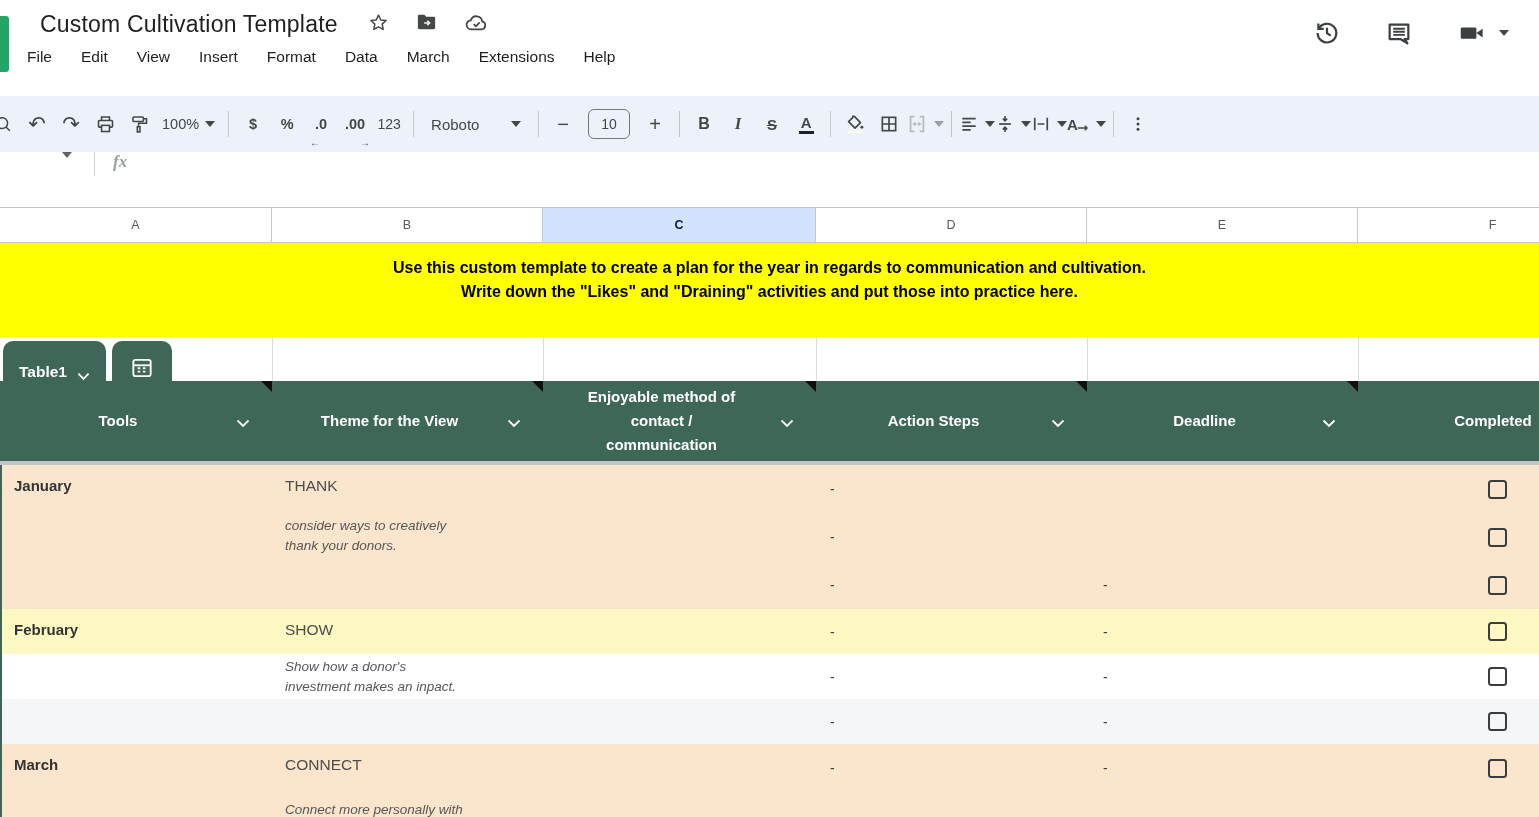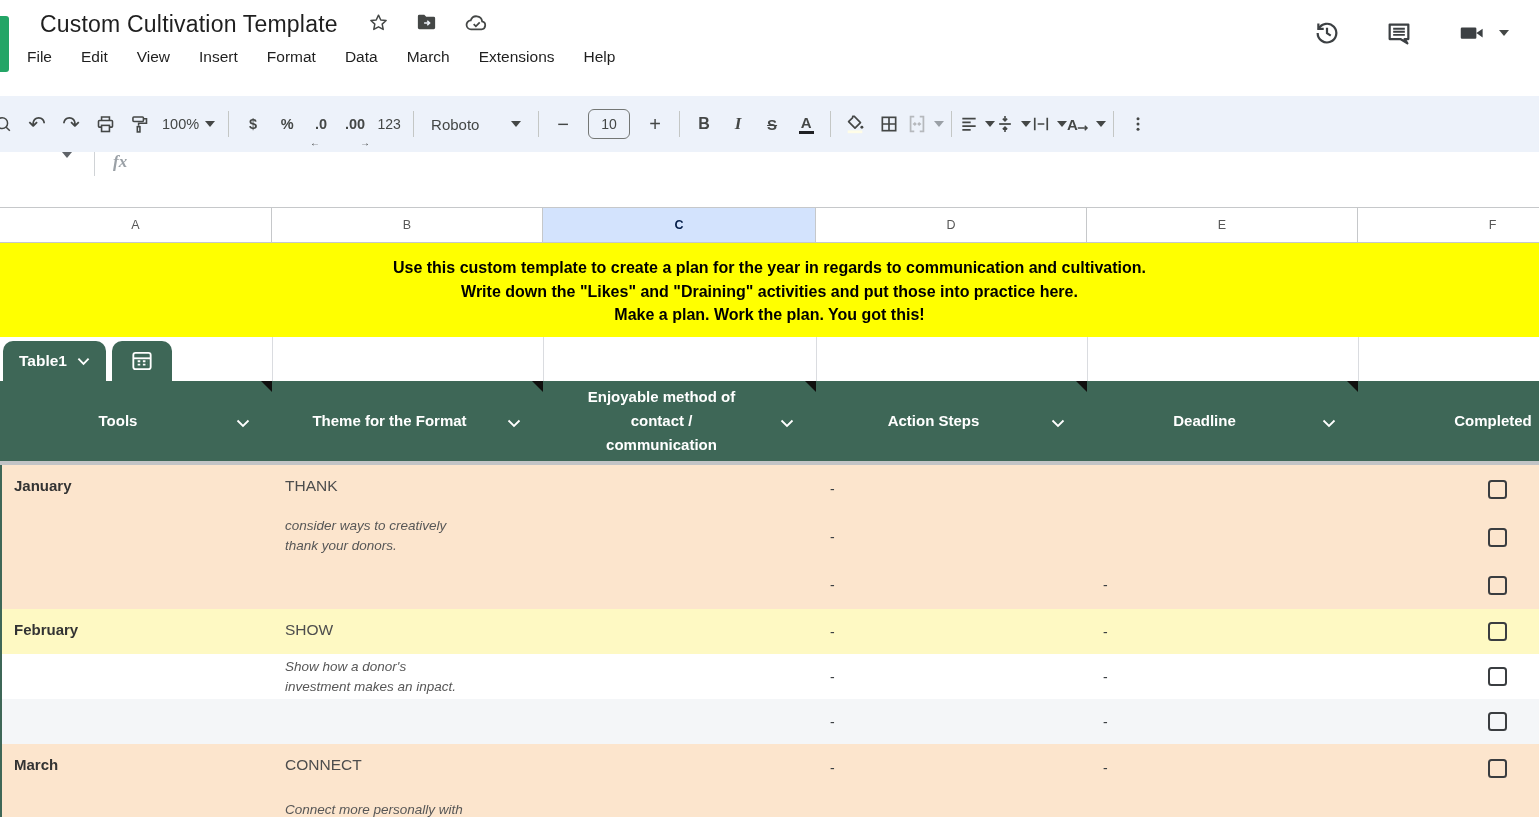--- a/index.html
+++ b/index.html
@@ -60,21 +60,21 @@
 
   
   #banner{position:absolute;left:0;top:243px;width:1539px;height:94px;background:var(--yellow);
     text-align:center;padding-top:13px;}
   .banner-line{font-size:16px;font-weight:700;color:#000;line-height:23.5px;}
 
   
   #gaprow{position:absolute;left:0;top:337px;width:1539px;height:44px;background:#fff;}
   .gapline{position:absolute;top:0;width:1px;height:44px;background:#dadce0;}
   #table-tab{position:absolute;left:3px;top:4px;height:40px;display:flex;gap:6px;}
-  .tabseg{background:var(--green);border-radius:10px 10px 0 0;display:flex;align-items:center;color:#fff;}
+  .tabseg{background:var(--green);border-radius:10px 10px 0 0;display:flex;align-items:flex-end;color:#fff;}
   #tabseg-name{padding:0 16px;gap:10px;font-size:15.5px;font-weight:700;}
   #tabseg-icon{width:60px;justify-content:center;}
 
   
   #tableheader{position:absolute;left:0;top:381px;width:1539px;height:84px;background:var(--green);
     border-bottom:4px solid #c2c4c6;}
   .th-cell{position:absolute;top:0;height:80px;}
   .th-label{position:absolute;top:0;height:80px;display:flex;align-items:center;justify-content:center;
     text-align:center;color:#fff;font-weight:700;font-size:15px;line-height:24px;white-space:pre-line;}
   .th-chevron{position:absolute;right:22px;top:33px;}
@@ -282,21 +282,20 @@
       <div class="colcell" style="width: 271px;">B</div>
       <div class="colcell sel" style="width: 273px;">C</div>
       <div class="colcell" style="width: 271px;">D</div>
       <div class="colcell" style="width: 271px;">E</div>
       <div class="colcell" style="width: 270px;">F</div>
     </div>
 
   <div id="banner">
     <div class="banner-line">Use this custom template to create a plan for the year in regards to communication and cultivation.</div>
     <div class="banner-line">Write down the "Likes" and "Draining" activities and put those into practice here.</div>
-    <div class="banner-line">Make a plan. Work the plan. You got this!</div>
   </div>
 
   <div id="gaprow">
     <div id="table-tab">
       <div class="tabseg" id="tabseg-name">
         <span>Table1</span>
         <svg width="13" height="9" viewBox="0 0 14 9">
             <path d="M1.5 1.5L7 7l5.5-5.5" fill="none" stroke="#fff" stroke-width="2"></path>
           </svg>
       </div>
@@ -317,21 +316,21 @@
 
   <div id="tableheader">
       <div class="th-cell" style="left: 0px; width: 272px;">
         <div class="th-label" style="left: 0px; width: 236px;">Tools</div>
         <span class="th-chevron"><svg width="14" height="9" viewBox="0 0 14 9">
             <path d="M1.5 1.5L7 7l5.5-5.5" fill="none" stroke="#fff" stroke-width="1.8"></path>
           </svg></span>
       </div>
       <div class="corner-tri" style="left: 261px;"></div>
       <div class="th-cell" style="left: 272px; width: 271px;">
-        <div class="th-label" style="left: 0px; width: 235px;">Theme for the Format</div>
+        <div class="th-label" style="left: 0px; width: 235px;">Theme for the View</div>
         <span class="th-chevron"><svg width="14" height="9" viewBox="0 0 14 9">
             <path d="M1.5 1.5L7 7l5.5-5.5" fill="none" stroke="#fff" stroke-width="1.8"></path>
           </svg></span>
       </div>
       <div class="corner-tri" style="left: 532px;"></div>
       <div class="th-cell" style="left: 543px; width: 273px;">
         <div class="th-label" style="left: 0px; width: 237px;">Enjoyable method of
 contact /
 communication</div>
         <span class="th-chevron"><svg width="14" height="9" viewBox="0 0 14 9">

